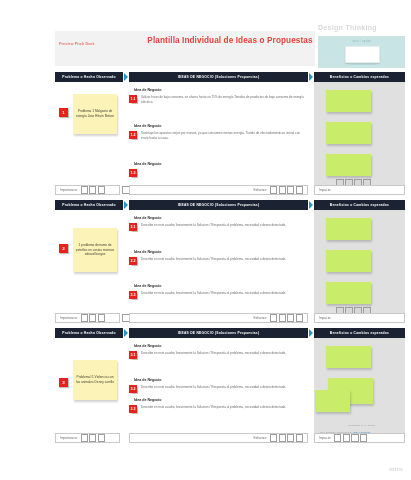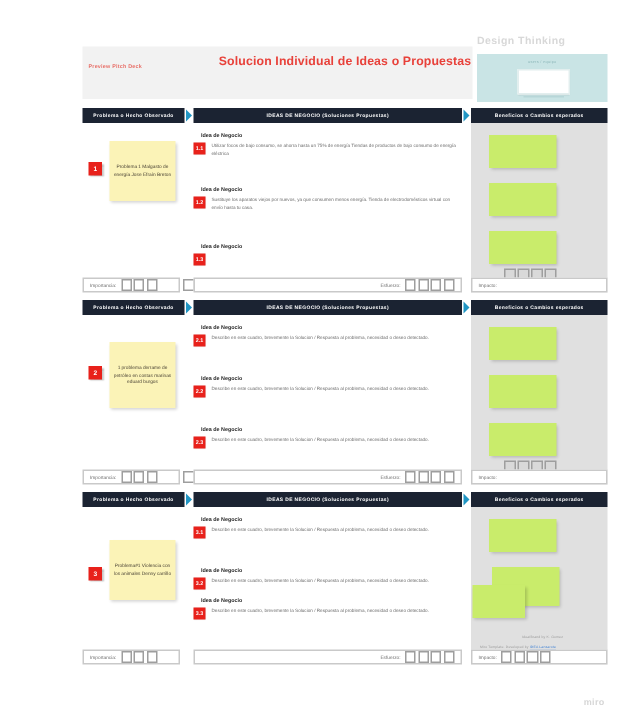--- a/index.html
+++ b/index.html
@@ -156,21 +156,21 @@
     position:absolute;right:8px;bottom:8px;
     font-size:6px;font-weight:bold;color:#d6d6d6;letter-spacing:.2px;
   }
 </style>
 </head>
 <body>
 
 <div class="canvas">
 
   <div class="hdr-white"></div>
-  <div class="hdr-title">Solucion Individual de Ideas o Propuestas</div>
+  <div class="hdr-title">Plantilla Individual de Ideas o Propuestas</div>
   <div class="preview-link">Preview Pitch Deck</div>
 
   <div class="dt-label">Design Thinking</div>
   <div class="dt-card">
     <div class="dt-card-cap">users / equipo</div>
     <div class="dt-card-box"></div>
   </div>
 
   <div class="section sec1">
     <div class="band band-left">

